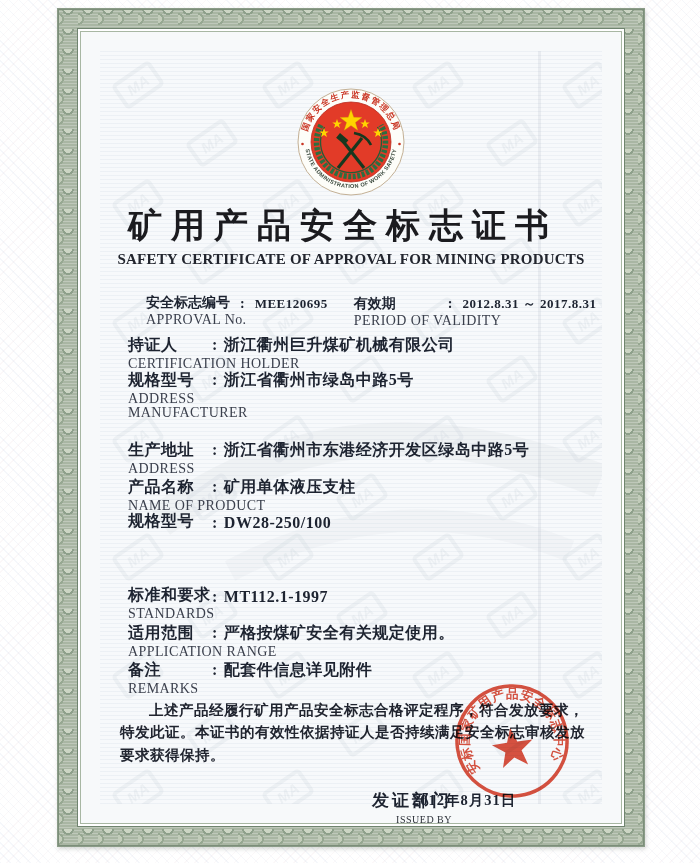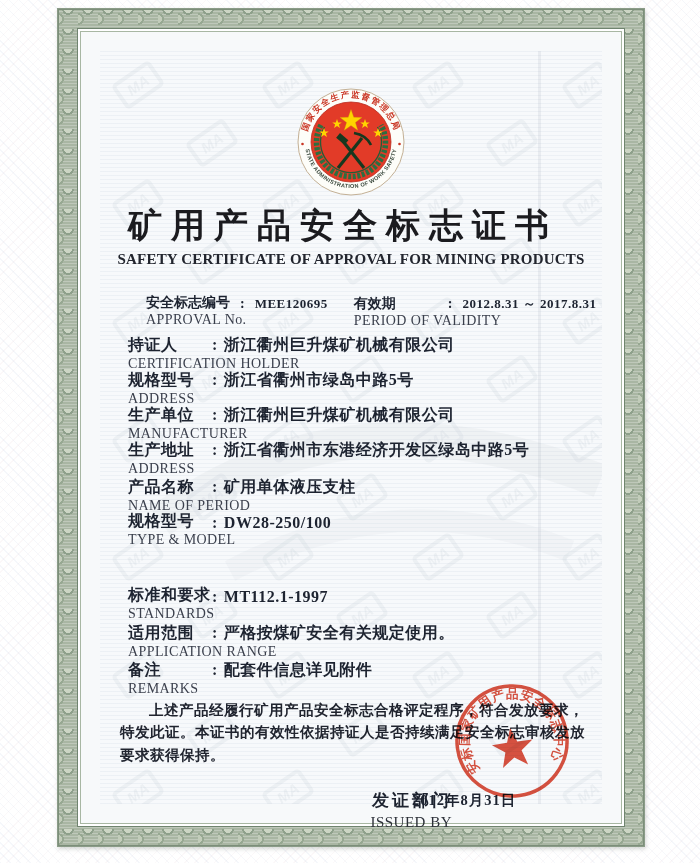--- a/index.html
+++ b/index.html
@@ -60,21 +60,21 @@
   .topline .val{font-size:13px;font-weight:700;letter-spacing:.5px;}
   .grp-validity{margin-left:22px;}
   .grp-validity .cn-label{width:64px;}
   .sec-declaration{
     position:absolute;top:648px;left:20px;width:468px;
     font-size:14.5px;font-weight:600;line-height:1.55;letter-spacing:.5px;
     text-indent:2em;color:#20242f;
   }
   .issuer{position:absolute;top:738px;left:0;right:150px;text-align:right;}
   .issuer .cn{font-size:17px;font-weight:700;letter-spacing:3px;}
-  .issuer .en{font-size:15px;letter-spacing:.5px;color:#2c3038;margin-top:2px;}
+  .issuer .en{font-size:10px;letter-spacing:.5px;color:#2c3038;margin-top:2px;}
   .issue-date{position:absolute;top:740px;left:312px;font-size:14.5px;font-weight:700;letter-spacing:1px;}
   .stamp{position:absolute;left:352px;top:630px;width:120px;height:120px;
     transform:rotate(-8deg);opacity:.9;mix-blend-mode:multiply;}
 </style>
 </head>
 <body>
 
 <div class="cert-outer">
   <div class="cert-inner">
     <div class="page">
@@ -149,34 +149,32 @@
 
       <div class="row" style="top:284px">
         <div class="line"><span class="cn-label">持证人</span><span class="colon"></span><span>浙江衢州巨升煤矿机械有限公司</span></div>
         <div class="en-label">CERTIFICATION HOLDER</div>
       </div>
       <div class="row" style="top:319px">
         <div class="line"><span class="cn-label">规格型号</span><span class="colon"></span><span>浙江省衢州市绿岛中路5号</span></div>
         <div class="en-label">ADDRESS</div>
       </div>
       <div class="row" style="top:354px">
-        <div class="line"><span class="cn-label">生产单位</span><span class="colon"></span><span>浙江衢州巨升煤矿机械有限公司</span></div>
         <div class="en-label">MANUFACTURER</div>
       </div>
       <div class="row" style="top:389px">
         <div class="line"><span class="cn-label">生产地址</span><span class="colon"></span><span>浙江省衢州市东港经济开发区绿岛中路5号</span></div>
         <div class="en-label">ADDRESS</div>
       </div>
       <div class="row" style="top:426px">
         <div class="line"><span class="cn-label">产品名称</span><span class="colon"></span><span>矿用单体液压支柱</span></div>
-        <div class="en-label">NAME OF PERIOD</div>
+        <div class="en-label">NAME OF PRODUCT</div>
       </div>
       <div class="row" style="top:460px">
         <div class="line"><span class="cn-label">规格型号</span><span class="colon"></span><span>DW28-250/100</span></div>
-        <div class="en-label">TYPE &amp; MODEL</div>
       </div>
 
       <div class="row" style="top:534px">
         <div class="line"><span class="cn-label">标准和要求</span><span class="colon"></span><span>MT112.1-1997</span></div>
         <div class="en-label">STANDARDS</div>
       </div>
       <div class="row" style="top:572px">
         <div class="line"><span class="cn-label">适用范围</span><span class="colon"></span><span>严格按煤矿安全有关规定使用。</span></div>
         <div class="en-label">APPLICATION RANGE</div>
       </div>

